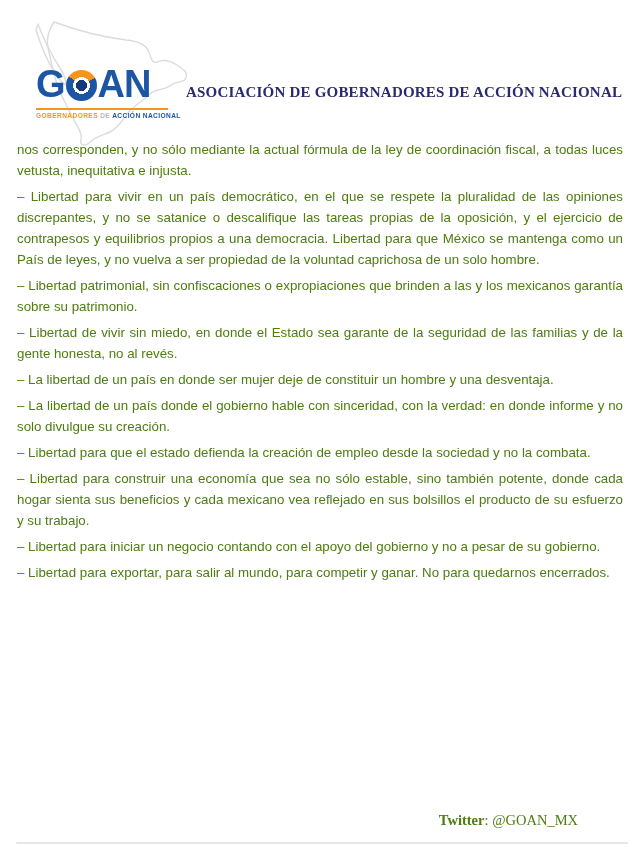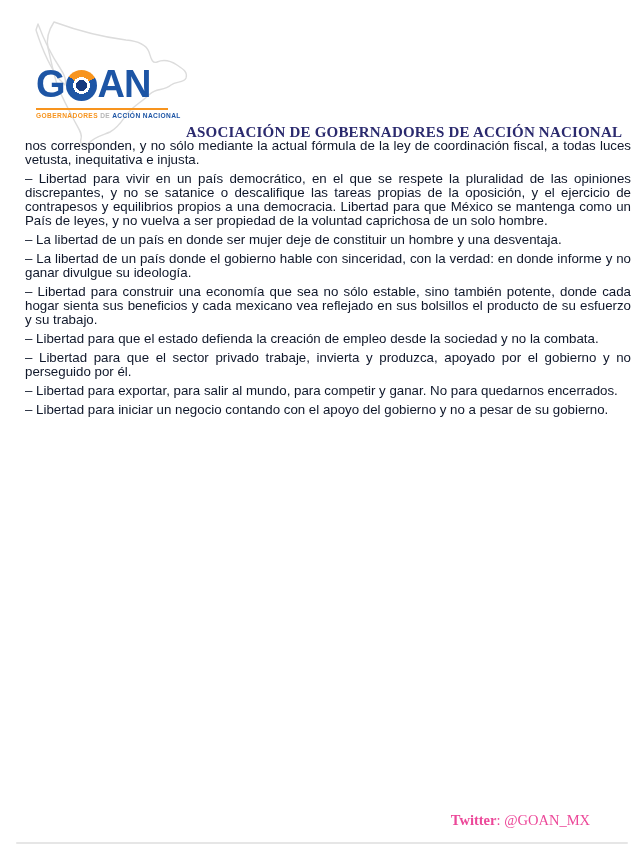--- a/index.html
+++ b/index.html
@@ -38,36 +38,35 @@
   }
   .tg-orange{color:#f7941e;}
   .tg-gray{color:#b7b7b7;}
   .tg-blue{color:#1d55a5;}
 
   .doc-title{
     position:absolute;left:186px;top:84px;width:448px;
     font-family:"Liberation Serif","DejaVu Serif",serif;
     font-weight:bold;font-size:15px;letter-spacing:0.2px;
     color:#2b2a6e;
-    margin-top:40px;
   }
 
   
   .body-text{
-    position:absolute;left:25px;top:139px;width:606px;
-    font-size:13.3px;line-height:14px;color:#0f172a;
+    position:absolute;left:17px;top:139px;width:606px;
+    font-size:13.3px;line-height:21px;color:#4d7c0f;
     text-align:justify;
   }
   .body-text p{margin:0 0 5px 0;}
 
   
   .footer-twitter{
-    position:absolute;top:812px;right:50px;
+    position:absolute;top:812px;right:62px;
     font-family:"Liberation Serif","DejaVu Serif",serif;
-    font-size:14.5px;color:#ec4899;
+    font-size:14.5px;color:#4d7c0f;
   }
   .footer-twitter .bold{font-weight:bold;}
   .bottom-rule{
     position:absolute;left:16px;top:842px;width:612px;height:2px;
     background:#e6e6e6;border-radius:2px;
   }
 </style>
 </head>
 <body>
 
@@ -90,27 +89,28 @@
       <span class="tg-gray">DE</span>
       <span class="tg-blue">ACCIÓN NACIONAL</span>
     </div>
   </div>
 
   <div class="doc-title">ASOCIACIÓN DE GOBERNADORES DE ACCIÓN NACIONAL</div>
 
   <div class="body-text">
     <p>nos corresponden, y no sólo mediante la actual fórmula de la ley de coordinación fiscal, a todas luces vetusta, inequitativa e injusta.</p>
     <p>– Libertad para vivir en un país democrático, en el que se respete la pluralidad de las opiniones discrepantes, y no se satanice o descalifique las tareas propias de la oposición, y el ejercicio de contrapesos y equilibrios propios a una democracia. Libertad para que México se mantenga como un País de leyes, y no vuelva a ser propiedad de la voluntad caprichosa de un solo hombre.</p>
+    <p>– Libertad patrimonial, sin confiscaciones o expropiaciones que brinden a las y los mexicanos garantía sobre su patrimonio.</p>
+    <p>– Libertad de vivir sin miedo, en donde el Estado sea garante de la seguridad de las familias y de la gente honesta, no al revés.</p>
     <p>– La libertad de un país en donde ser mujer deje de constituir un hombre y una desventaja.</p>
-    <p>– La libertad de un país donde el gobierno hable con sinceridad, con la verdad: en donde informe y no ganar divulgue su ideología.</p>
+    <p>– La libertad de un país donde el gobierno hable con sinceridad, con la verdad: en donde informe y no solo divulgue su creación.</p>
+    <p>– Libertad para que el estado defienda la creación de empleo desde la sociedad y no la combata.</p>
     <p>– Libertad para construir una economía que sea no sólo estable, sino también potente, donde cada hogar sienta sus beneficios y cada mexicano vea reflejado en sus bolsillos el producto de su esfuerzo y su trabajo.</p>
-    <p>– Libertad para que el estado defienda la creación de empleo desde la sociedad y no la combata.</p>
-    <p>– Libertad para que el sector privado trabaje, invierta y produzca, apoyado por el gobierno y no perseguido por él.</p>
+    <p>– Libertad para iniciar un negocio contando con el apoyo del gobierno y no a pesar de su gobierno.</p>
     <p>– Libertad para exportar, para salir al mundo, para competir y ganar. No para quedarnos encerrados.</p>
-    <p>– Libertad para iniciar un negocio contando con el apoyo del gobierno y no a pesar de su gobierno.</p>
   </div>
 
   <div class="footer-twitter">
     <span class="bold">Twitter</span><span>: @GOAN_MX</span>
   </div>
   <div class="bottom-rule"></div>
 
 </div>
 
 </body></html>

